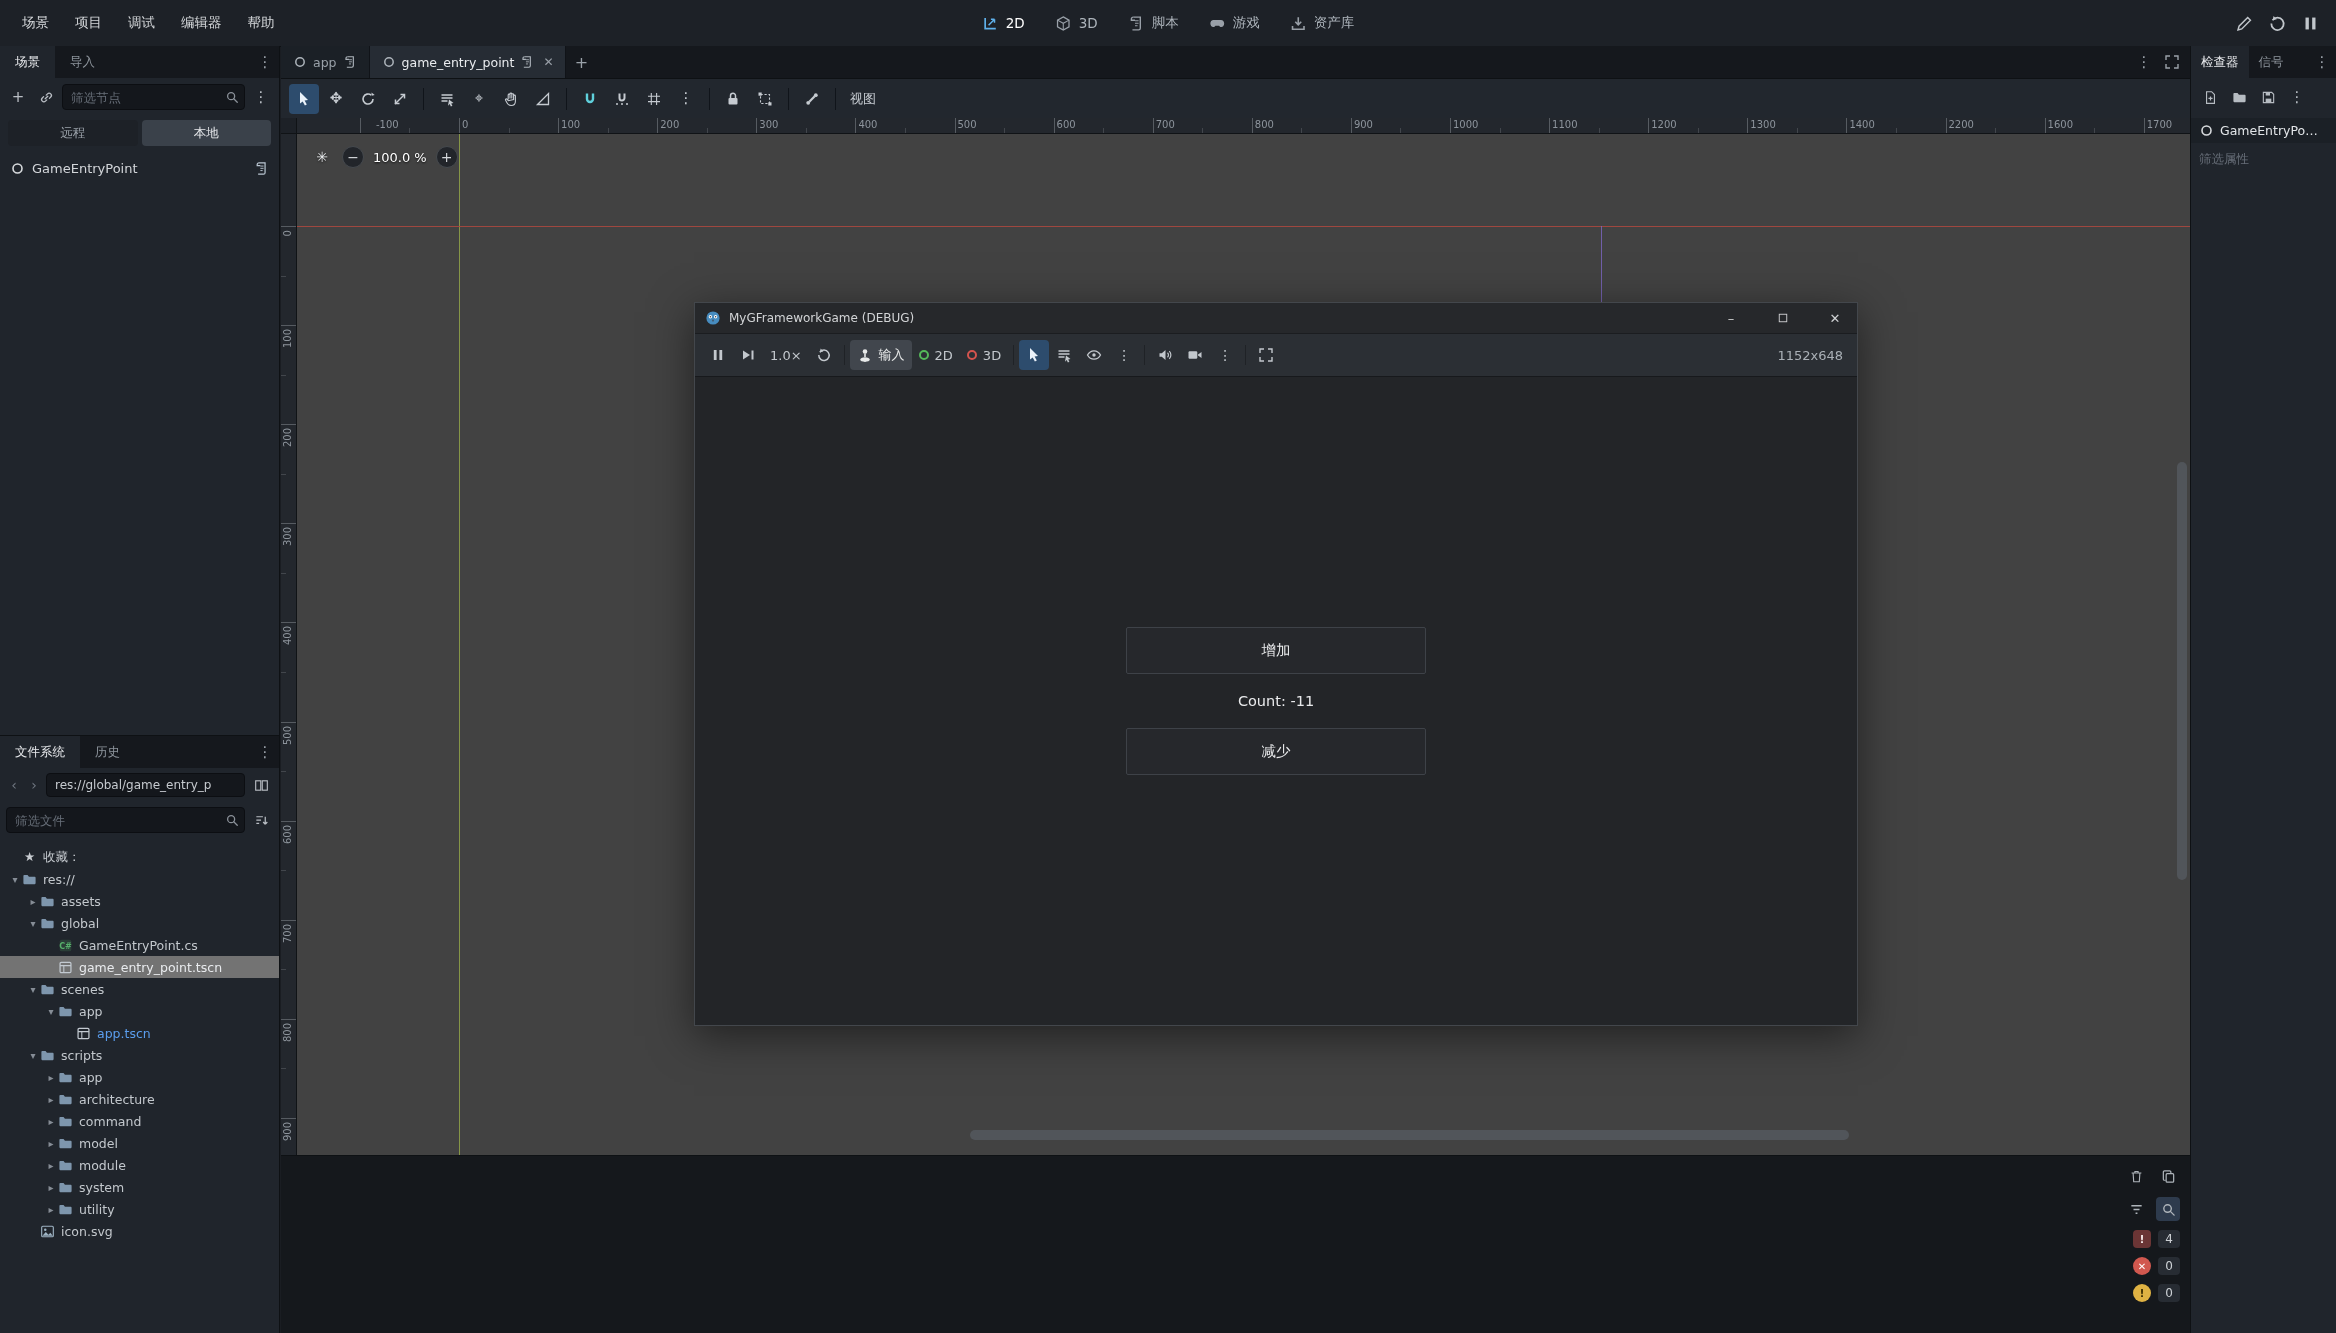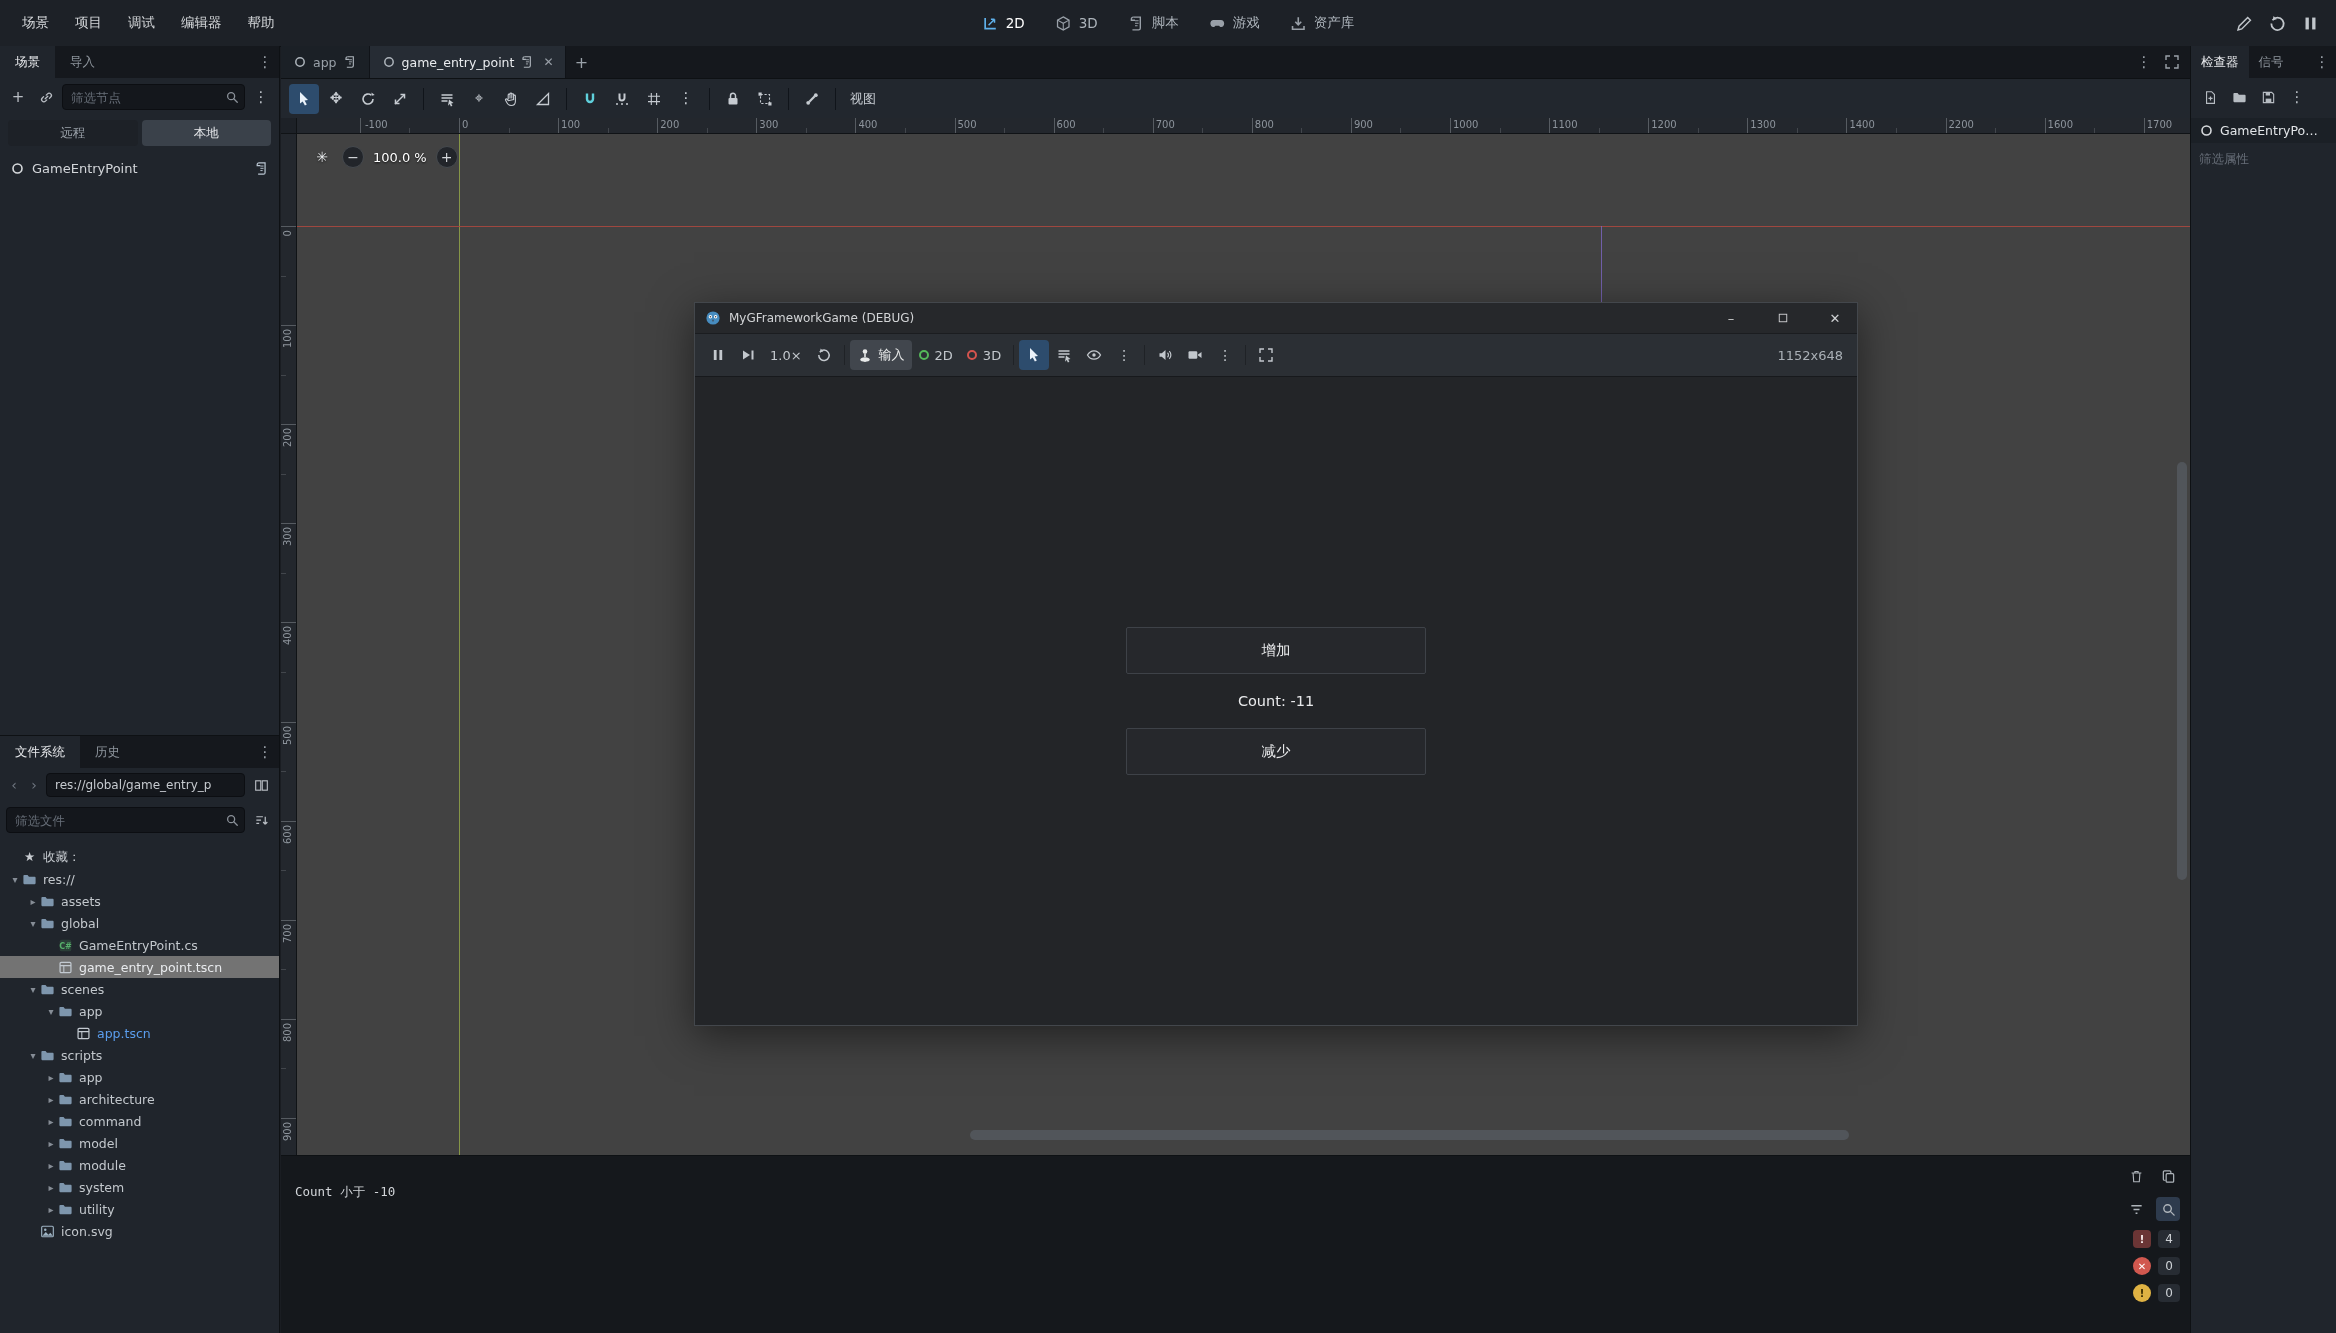--- a/index.html
+++ b/index.html
@@ -642,21 +642,21 @@
         <div class="tool-sep"></div>
         <div class="tool-btn">
           <span class="tool-label">视图</span>
         </div>
       </div>
 
     <div id="ruler-corner"></div>
     <div id="h-ruler">
         <div class="rtick-h" style="left: 62.9px;"></div>
         <div class="rtick-h minor" style="left: 112.45px;"></div>
-        <span class="rlabel-h" style="left: 68px;">-100</span>
+        <span class="rlabel-h" style="left: 79px;">-100</span>
         <div class="rtick-h" style="left: 162px;"></div>
         <div class="rtick-h minor" style="left: 211.55px;"></div>
         <span class="rlabel-h" style="left: 165px;">0</span>
         <div class="rtick-h" style="left: 261.1px;"></div>
         <div class="rtick-h minor" style="left: 310.65px;"></div>
         <span class="rlabel-h" style="left: 264.1px;">100</span>
         <div class="rtick-h" style="left: 360.2px;"></div>
         <div class="rtick-h minor" style="left: 409.75px;"></div>
         <span class="rlabel-h" style="left: 363.2px;">200</span>
         <div class="rtick-h" style="left: 459.3px;"></div>
@@ -886,21 +886,20 @@
         </div>
       </div>
 
       <div class="vscroll"></div>
       <div class="hscroll"></div>
     </div>
 
     <div id="output">
       <div class="out-lines" id="out-lines">
           <div class="out-line">&nbsp;</div>
-          <div class="out-line">Count 小于 -10</div>
         </div>
       <div class="out-side">
         <div class="out-btn-row">
           <span class="out-btn">
               <svg viewBox="0 0 16 16">
                 <path d="M2.8 4.2h10.4M6.3 4V2.6h3.4V4M4.4 4.4l.6 9.2h6l.6-9.2" fill="none" stroke="currentColor" stroke-width="1.2"></path>
               </svg>
             </span>
           <span class="out-btn">
               <svg viewBox="0 0 16 16">

